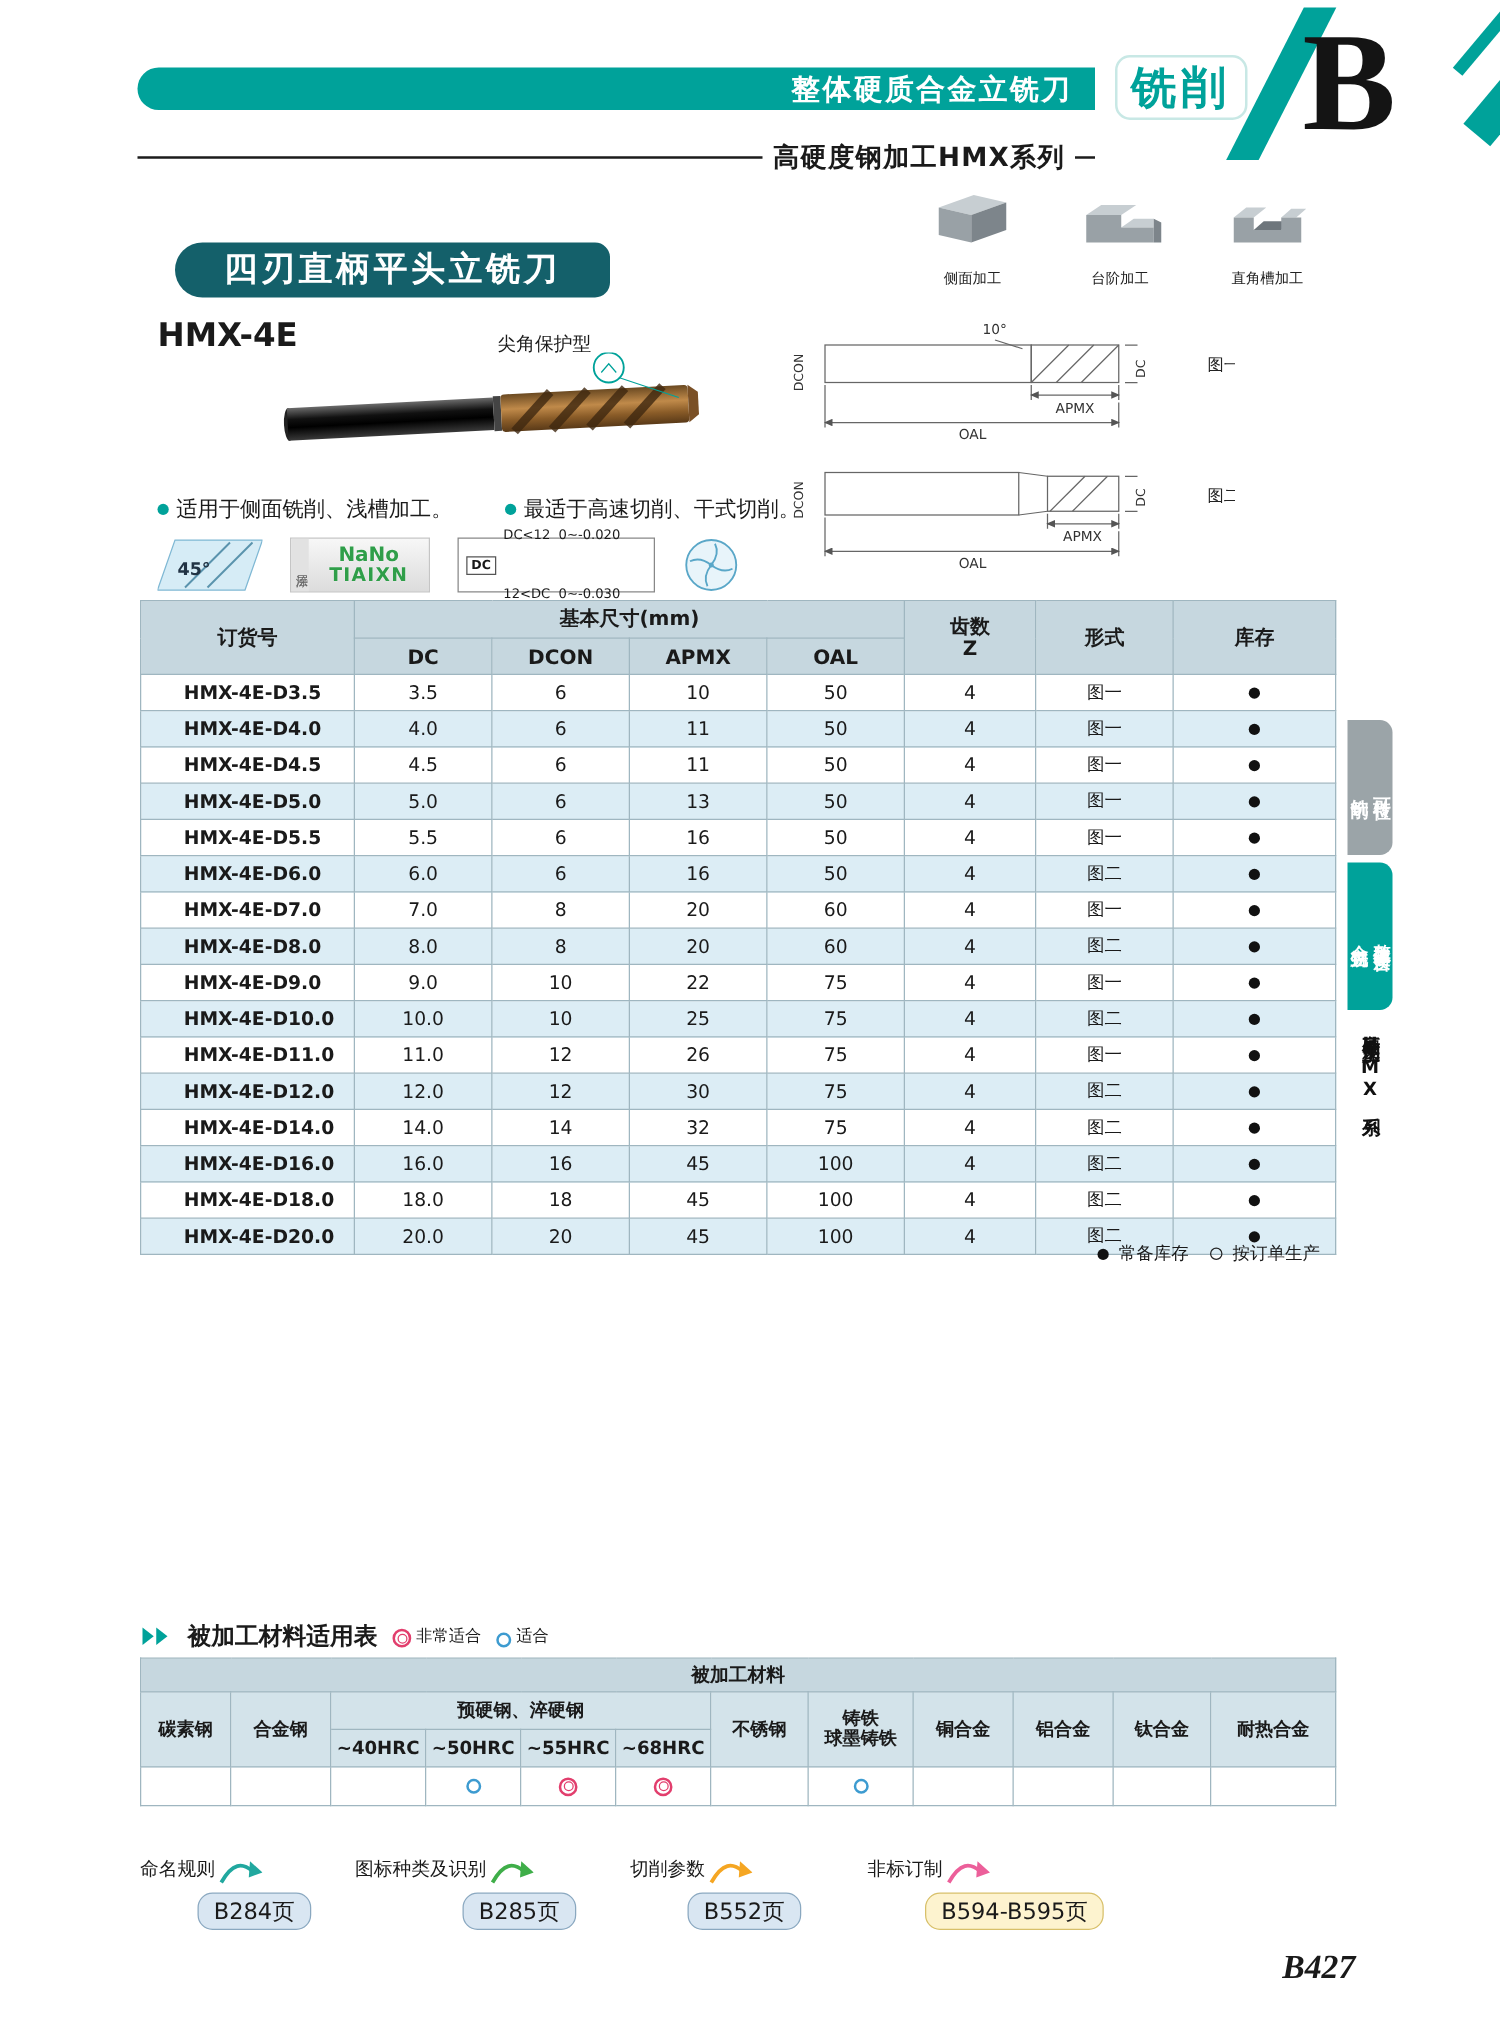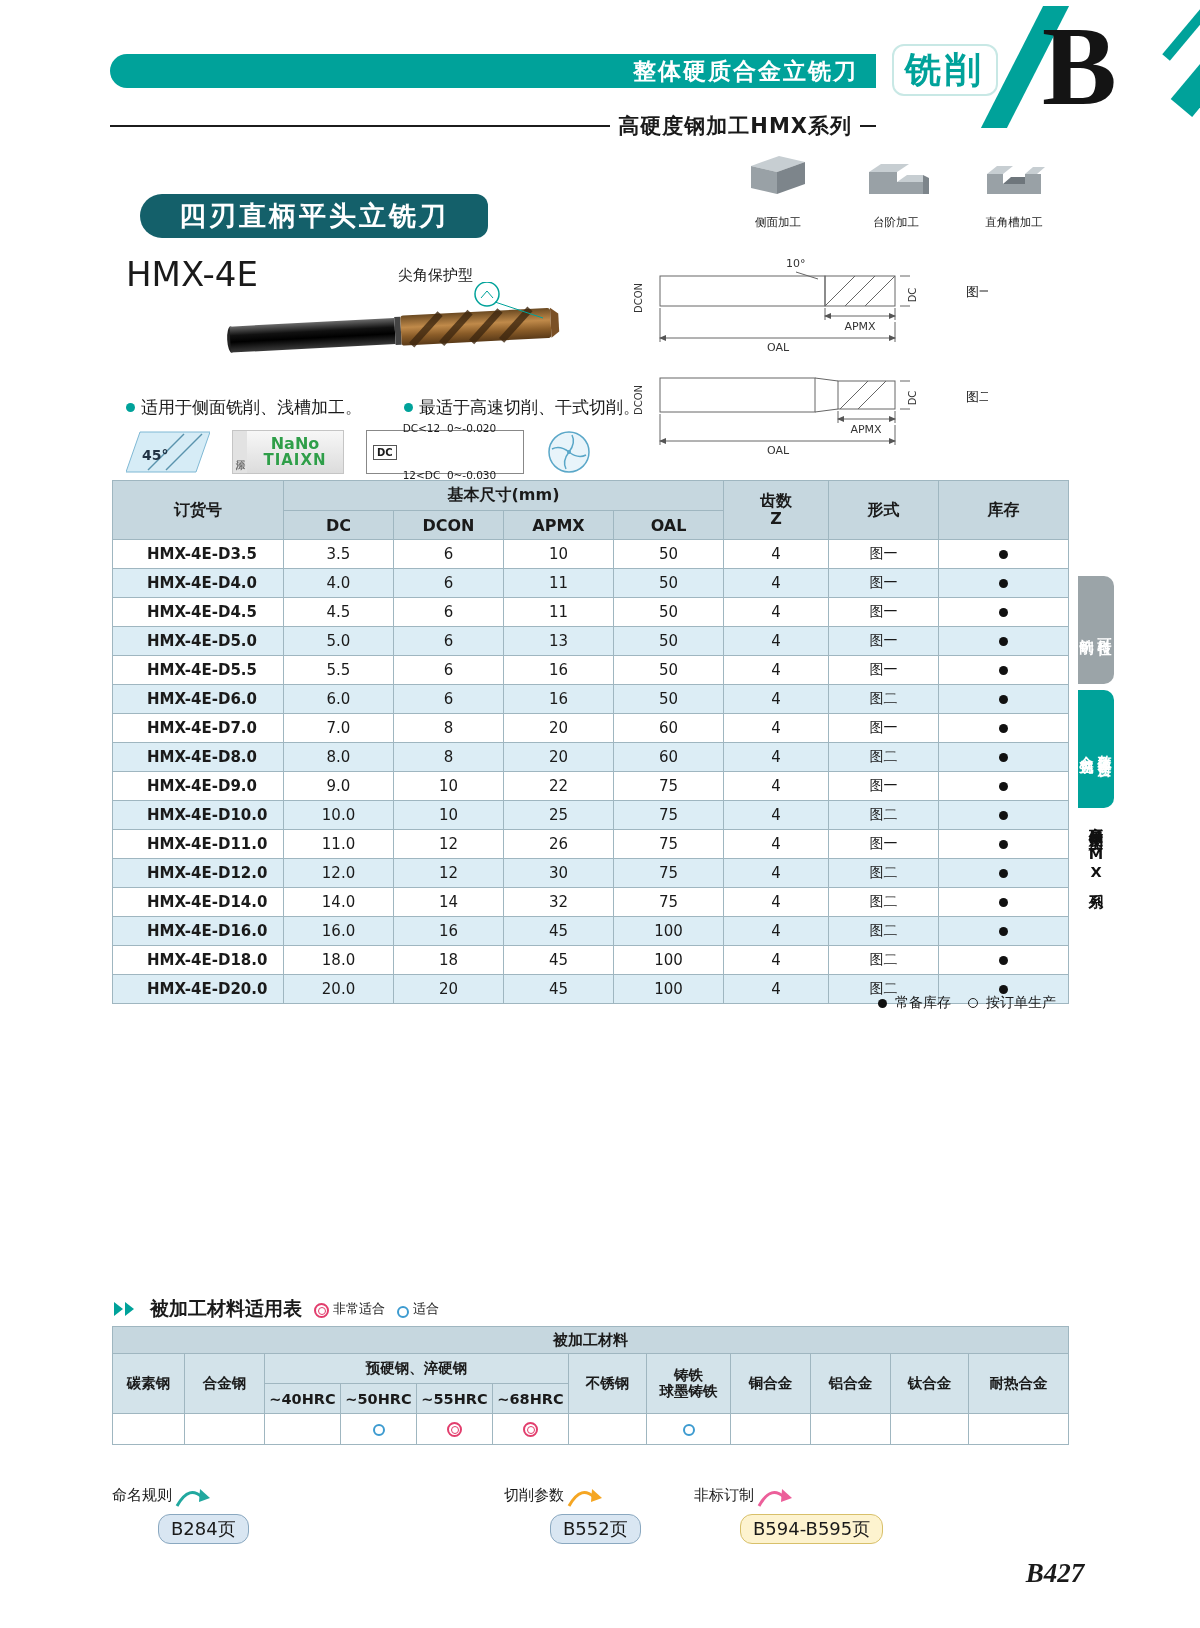--- a/index.html
+++ b/index.html
@@ -25,21 +25,21 @@
   .series-row .r2{width:16px;}
   .series-row .series-text{font-size:21px;font-weight:bold;letter-spacing:1px;}
   
   .mach-icons{position:absolute;left:726px;top:150px;width:352px;display:flex;gap:14px;}
   .mach-item{width:104px;text-align:center;}
   .mach-item .cap{font-size:11.5px;margin-top:13px;color:#222;}
   
   .section-title{position:absolute;left:140px;top:194px;width:348px;height:44px;background:var(--darkteal);
         color:#fff;font-size:27px;font-weight:bold;text-align:center;line-height:44px;
         border-radius:22px 12px 12px 22px;letter-spacing:3px;}
-  .model{position:absolute;left:126px;top:254px;font-size:34px;font-weight:normal;}
+  .model{position:absolute;left:126px;top:254px;font-size:26px;font-weight:bold;}
   .tip-note{position:absolute;left:398px;top:266px;font-size:15px;}
   .photo{position:absolute;left:215px;top:282px;}
   .diagrams{position:absolute;left:628px;top:250px;}
   .features{position:absolute;left:126px;top:396px;display:flex;gap:42px;font-size:17px;}
   .feat{display:flex;align-items:center;gap:6px;}
   .bdot{width:9px;height:9px;border-radius:50%;background:var(--teal);display:inline-block;flex:none;}
   
   .badges{position:absolute;left:126px;top:428px;display:flex;gap:22px;align-items:center;height:48px;}
   .badge-coat{width:112px;height:44px;display:flex;border:1px solid #c5c5c5;background:linear-gradient(#f7f7f7,#dcdcdc);box-sizing:border-box;}
   .badge-coat .vlab{writing-mode:vertical-rl;font-size:10px;color:#666;background:#e2e2e2;width:14px;
@@ -559,20 +559,30 @@
     <div class="flink" style="left:0">
       <div class="row">
         <span>命名规则</span>
         <svg width="36" height="24" viewBox="0 0 36 24">
           <path class="stroke" d="M3,20 C12,4 20,4 28,11" fill="none" stroke-width="3" stroke="#21a89f"></path>
           <polygon class="fill" points="26,3 36,12 25,16" fill="#21a89f"></polygon>
         </svg>
       </div>
       <span class="page-box">B284页</span>
     </div>
+    <div class="flink" style="left:172px">
+      <div class="row">
+        <span>图标种类及识别</span>
+        <svg width="36" height="24" viewBox="0 0 36 24">
+          <path class="stroke" d="M3,20 C12,4 20,4 28,11" fill="none" stroke-width="3" stroke="#3fae49"></path>
+          <polygon class="fill" points="26,3 36,12 25,16" fill="#3fae49"></polygon>
+        </svg>
+      </div>
+      <span class="page-box" style="margin-left:86px">B285页</span>
+    </div>
     <div class="flink" style="left:392px">
       <div class="row">
         <span>切削参数</span>
         <svg width="36" height="24" viewBox="0 0 36 24">
           <path class="stroke" d="M3,20 C12,4 20,4 28,11" fill="none" stroke-width="3" stroke="#f5a623"></path>
           <polygon class="fill" points="26,3 36,12 25,16" fill="#f5a623"></polygon>
         </svg>
       </div>
       <span class="page-box">B552页</span>
     </div>

